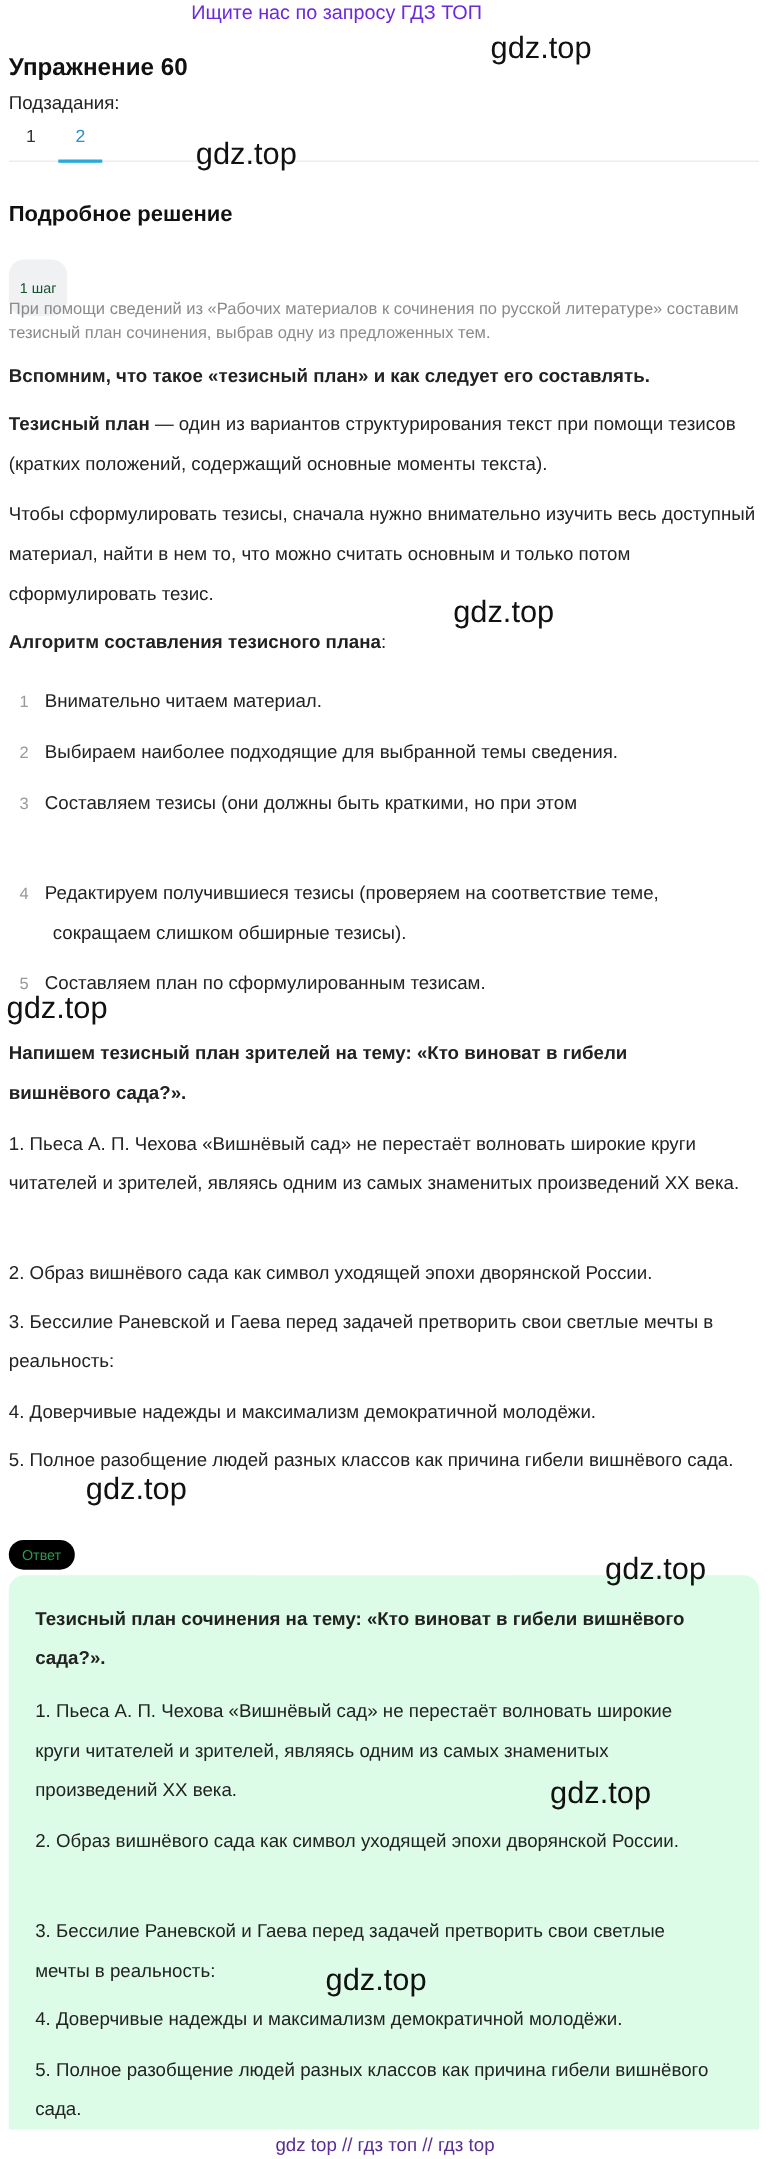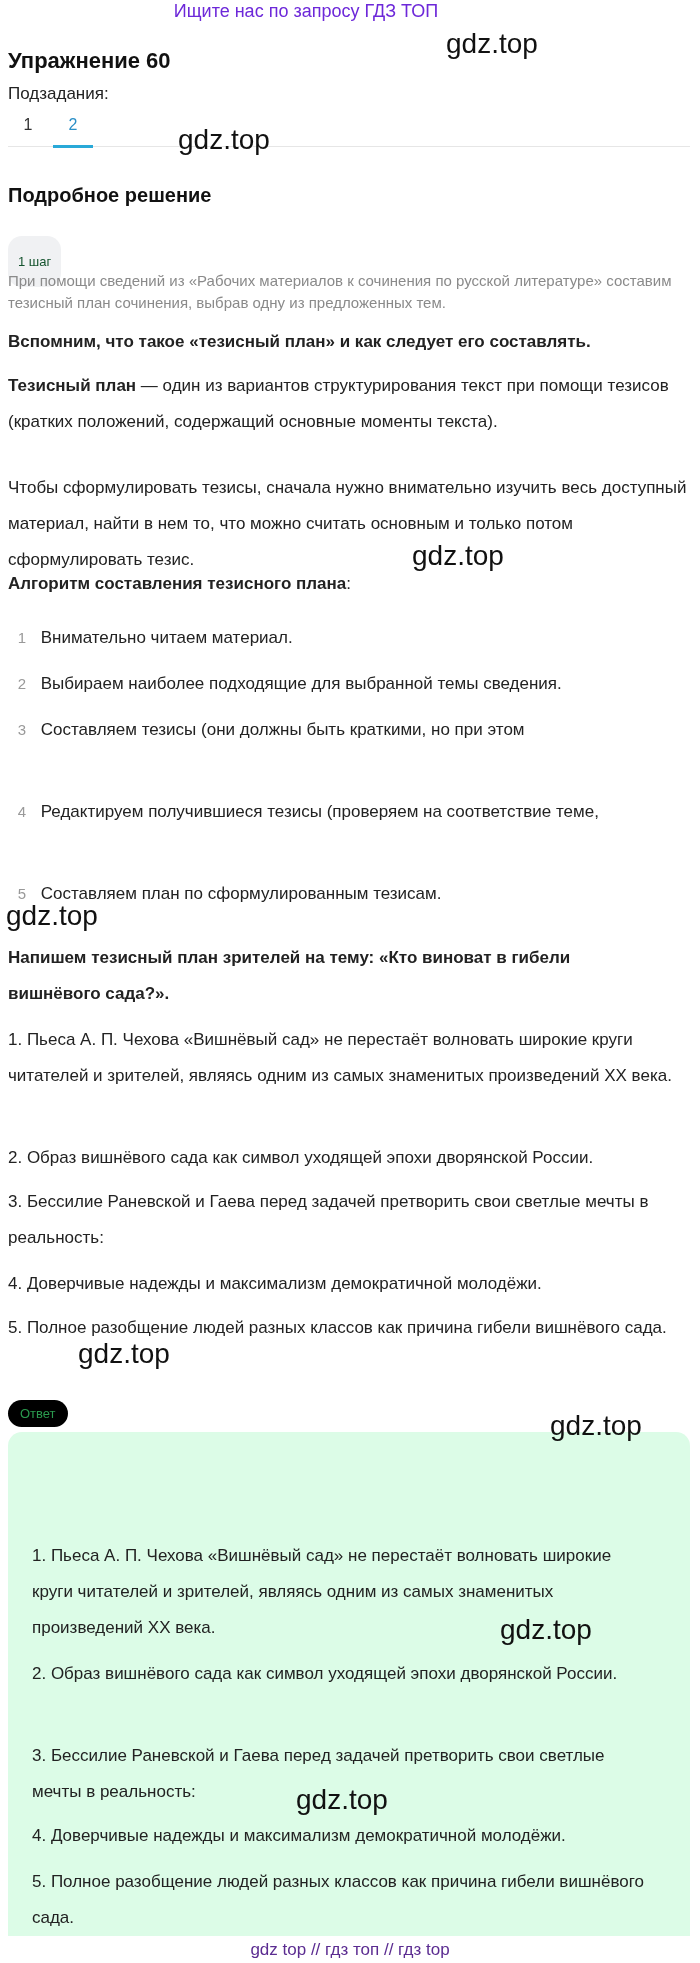--- a/index.html
+++ b/index.html
@@ -49,59 +49,61 @@
 <div class="wm" style="left:178px; top:124px;">gdz.top</div>
 
 <div class="h2">Подробное решение</div>
 <div class="step">1 шаг</div>
 <div class="intro">При помощи сведений из «Рабочих материалов к сочинения по русской литературе» составим тезисный план сочинения, выбрав одну из предложенных тем.</div>
 
 <div class="p b" style="top:324px;">Вспомним, что такое «тезисный план» и как следует его составлять.</div>
 <div class="p" style="top:368px;">
   <span class="b">Тезисный план</span><span> — один из вариантов структурирования текст при помощи тезисов (кратких положений, содержащий основные моменты текста).</span>
 </div>
-<div class="p" style="top:470px;">Чтобы сформулировать тезисы, сначала нужно внимательно изучить весь доступный материал, найти в нем то, что можно считать основным и только потом сформулировать тезис.</div>
+<div class="p" style="top:450px;">Чтобы сформулировать тезисы, сначала нужно внимательно изучить весь доступный материал, найти в нем то, что можно считать основным и только потом сформулировать тезис.</div>
 <div class="wm" style="left:412px; top:540px;">gdz.top</div>
 <div class="p" style="top:566px;">
   <span class="b">Алгоритм составления тезисного плана</span><span>:</span>
 </div>
 
 <div class="ol-item" style="top:620px;">
   <span class="ol-num">1</span>
   <span>Внимательно читаем материал.</span>
 </div>
 <div class="ol-item" style="top:666px;">
   <span class="ol-num">2</span>
   <span>Выбираем наиболее подходящие для выбранной темы сведения.</span>
 </div>
 <div class="ol-item" style="top:712px;">
   <span class="ol-num">3</span>
   <span>Составляем тезисы (они должны быть краткими, но при этом</span>
 </div>
 <div class="ol-item" style="top:794px;">
   <span class="ol-num">4</span>
   <span>Редактируем получившиеся тезисы (проверяем на соответствие теме,</span>
+  <div class="ol-cont">сокращаем слишком обширные тезисы).</div>
 </div>
 <div class="ol-item" style="top:876px;">
   <span class="ol-num">5</span>
   <span>Составляем план по сформулированным тезисам.</span>
 </div>
 
 <div class="wm" style="left:6px; top:900px;">gdz.top</div>
 <div class="p b" style="top:940px; width:600px;">Напишем тезисный план зрителей на тему: «Кто виноват в гибели вишнёвого сада?».</div>
 
 <div class="p" style="top:1022px;">1. Пьеса А. П. Чехова «Вишнёвый сад» не перестаёт волновать широкие круги читателей и зрителей, являясь одним из самых знаменитых произведений XX века.</div>
 <div class="p" style="top:1140px;">2. Образ вишнёвого сада как символ уходящей эпохи дворянской России.</div>
 <div class="p" style="top:1184px;">3. Бессилие Раневской и Гаева перед задачей претворить свои светлые мечты в реальность:</div>
 <div class="p" style="top:1266px;">4. Доверчивые надежды и максимализм демократичной молодёжи.</div>
 <div class="p" style="top:1310px;">5. Полное разобщение людей разных классов как причина гибели вишнёвого сада.</div>
 <div class="wm" style="left:78px; top:1338px;">gdz.top</div>
 
 <div class="answer-badge">Ответ</div>
 <div class="answer-box">
+  <div class="ap b" style="top:22px;">Тезисный план сочинения на тему: «Кто виноват в гибели вишнёвого сада?».</div>
   <div class="ap" style="top:106px;">1. Пьеса А. П. Чехова «Вишнёвый сад» не перестаёт волновать широкие круги читателей и зрителей, являясь одним из самых знаменитых произведений XX века.</div>
   <div class="ap" style="top:224px;">2. Образ вишнёвого сада как символ уходящей эпохи дворянской России.</div>
   <div class="ap" style="top:306px;">3. Бессилие Раневской и Гаева перед задачей претворить свои светлые мечты в реальность:</div>
   <div class="ap" style="top:386px;">4. Доверчивые надежды и максимализм демократичной молодёжи.</div>
   <div class="ap" style="top:432px;">5. Полное разобщение людей разных классов как причина гибели вишнёвого сада.</div>
 </div>
 <div class="wm" style="left:550px; top:1410px;">gdz.top</div>
 <div class="wm" style="left:500px; top:1614px;">gdz.top</div>
 <div class="wm" style="left:296px; top:1784px;">gdz.top</div>
 

